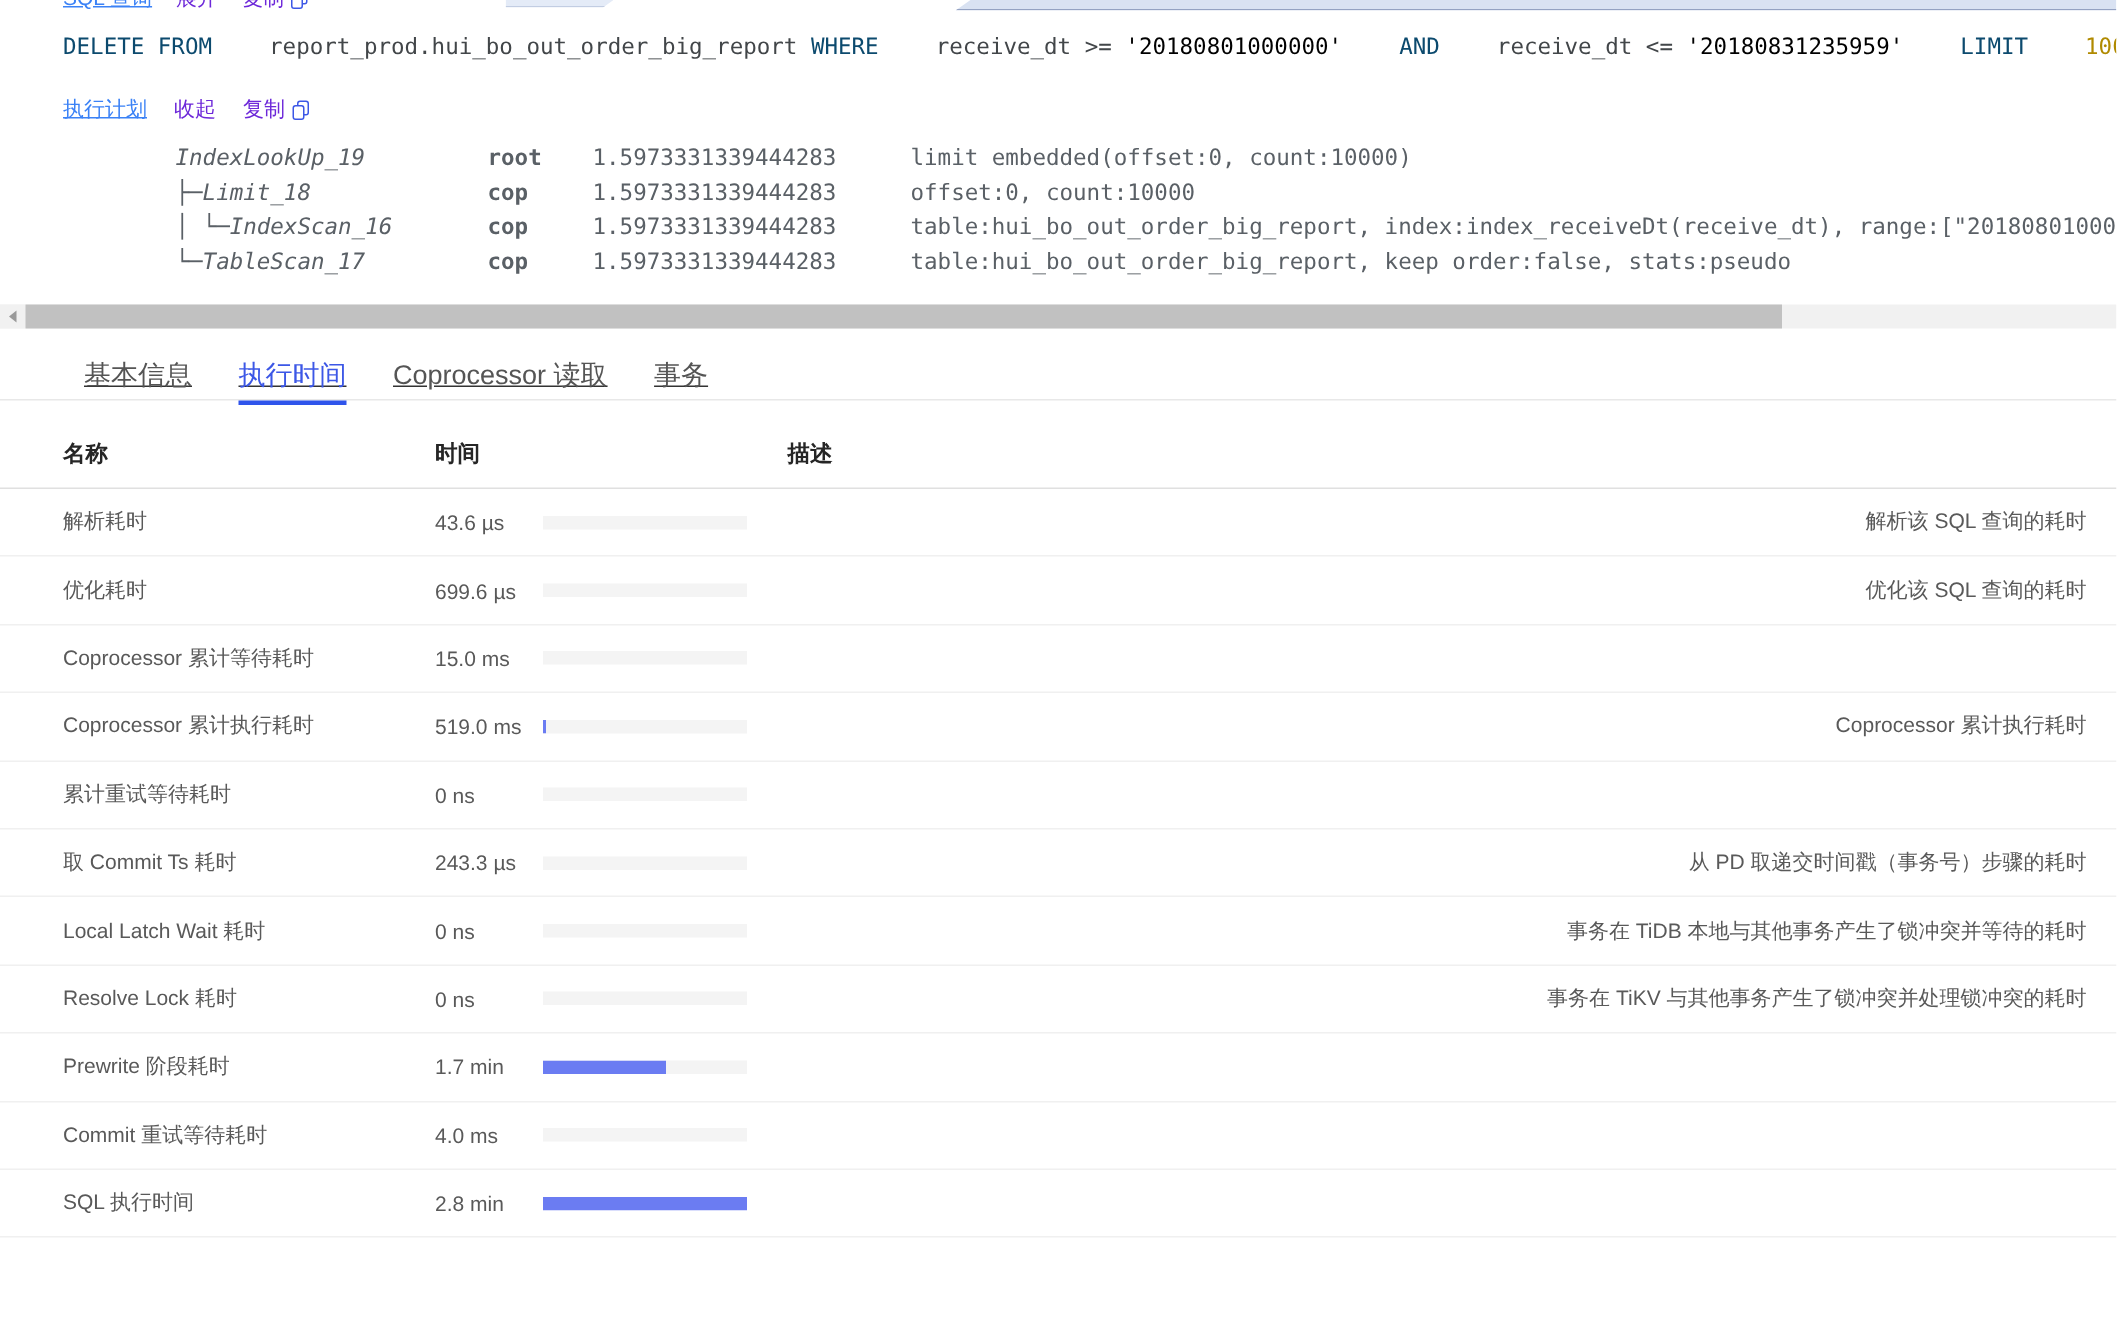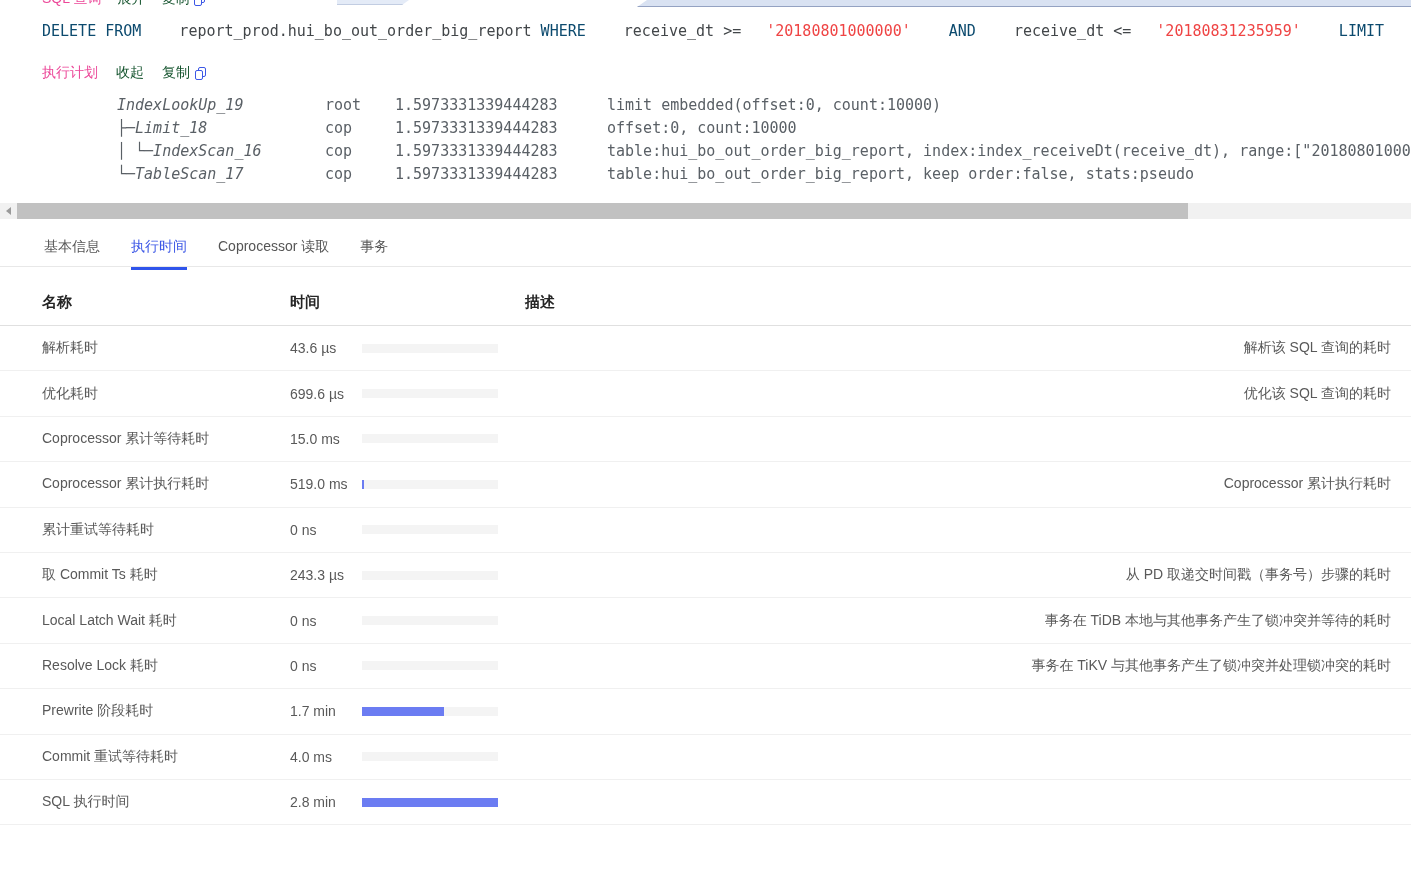--- a/index.html
+++ b/index.html
@@ -3,50 +3,50 @@
 <meta charset="utf-8">
 <style>
   html,body{margin:0;padding:0;}
   body{
     width:1411px;height:881px;position:relative;overflow:hidden;
     background:#fff;color:#333;
     font-family:"Liberation Sans","DejaVu Sans",sans-serif;
   }
   
   .top-cut{position:absolute;top:-11px;left:42px;display:flex;gap:16px;align-items:center;font-size:14px;height:20px;}
-  .gray-label{color:#ec4899;}
-  .link{color:#14532d;cursor:pointer;white-space:nowrap;display:inline-flex;align-items:center;gap:5px;}
+  .gray-label{color:#3b82f6;text-decoration:underline;}
+  .link{color:#6d28d9;cursor:pointer;white-space:nowrap;display:inline-flex;align-items:center;gap:5px;}
   .copy-icon{position:relative;width:11px;height:13px;display:inline-block;}
   .copy-icon::before{content:"";position:absolute;top:0;right:0;width:6px;height:8px;border:1.5px solid #3c57e6;border-radius:2px;background:#fff;}
   .copy-icon::after{content:"";position:absolute;bottom:0;left:0;width:6px;height:8px;border:1.5px solid #3c57e6;border-radius:2px;background:#fff;}
   
   .artifact-left{position:absolute;top:0;left:337px;width:72px;height:4px;background:#e4ebf7;border-bottom:1px solid #c2cde2;clip-path:polygon(0 0,100% 0,calc(100% - 7px) 100%,0 100%);}
   .artifact-right{position:absolute;top:0;left:637px;right:0;height:6px;background:#d9e2f2;border-bottom:1px solid #94a2c2;clip-path:polygon(10px 0,100% 0,100% 100%,0 100%);}
   
   .sql-line{position:absolute;top:22px;left:42px;right:0;font-family:"DejaVu Sans Mono","Liberation Mono",monospace;font-size:15px;white-space:pre;overflow:hidden;}
   .kw{color:#0c4a6e;}
   .pln{color:#424649;padding-left:29px;}
-  .str{color:#ef4444;margin-left:16px;}
+  .str{color:#000000;}
   .num{color:#b08a00;}
   
   .plan-header{position:absolute;top:64px;left:42px;display:flex;gap:18px;align-items:center;font-size:14px;}
   
   .plan-tree{position:absolute;top:94px;left:0;right:0;font-family:"DejaVu Sans Mono","Liberation Mono",monospace;font-size:15px;line-height:23px;color:#5a6066;overflow:hidden;}
   .plan-row{display:flex;padding-left:117px;white-space:pre;}
   .plan-op{width:208px;flex:none;font-style:italic;}
-  .plan-task{width:70px;flex:none;}
+  .plan-task{width:70px;flex:none;font-weight:bold;}
   .plan-est{width:212px;flex:none;}
   .plan-info{flex:1;overflow:hidden;}
   
   .hscroll{position:absolute;top:203px;left:0;width:1411px;height:16px;background:#f1f1f1;}
   .hscroll-arrow{position:absolute;left:0;top:0;width:17px;height:16px;background:#f1f1f1;display:flex;align-items:center;justify-content:center;}
   .hscroll-arrow::before{content:"";width:0;height:0;border-top:4px solid transparent;border-bottom:4px solid transparent;border-right:5px solid #9a9a9a;}
   .hscroll-thumb{position:absolute;left:17px;top:0;width:1171px;height:16px;background:#c1c1c1;}
   
-  .tabs{position:absolute;top:225px;left:44px;right:0;height:42px;display:flex;font-size:14px;}
+  .tabs{position:absolute;top:225px;left:56px;right:0;height:42px;display:flex;font-size:18px;text-decoration:underline;}
   .tabs-border{position:absolute;top:266px;left:0;width:1411px;height:1px;background:#e8e8e8;}
   .tab{margin-right:31px;padding-top:13px;color:#555;position:relative;cursor:pointer;height:29px;}
   .tab.active{color:#3c57e6;}
   .tab.active::after{content:"";position:absolute;left:0;right:0;bottom:-3px;height:3px;background:#2f54eb;}
   
   .mtable{position:absolute;top:267px;left:0;right:0;}
   .mrow,.mhead{display:grid;grid-template-columns:248px 72px 163px 1fr;padding-left:42px;box-sizing:border-box;align-items:center;}
   .mhead{height:59px;border-bottom:1px solid #e0e0e0;font-weight:bold;font-size:15px;color:#262626;align-items:end;padding-bottom:13px;}
   .mrow{height:45.4px;border-bottom:1px solid #f0f0f0;font-size:14px;color:#595959;}
   .mbar{width:136px;height:9px;background:#f4f4f4;overflow:hidden;}

